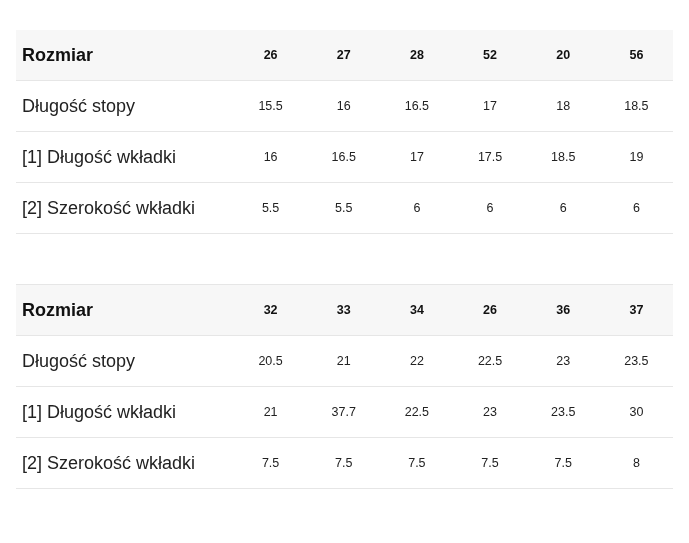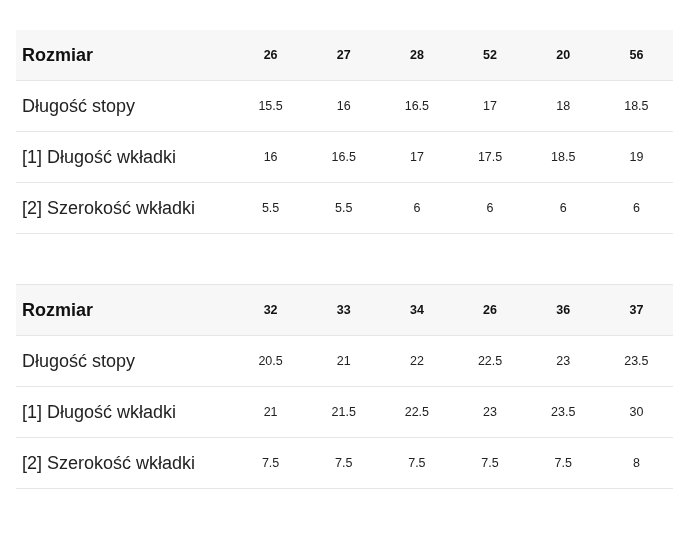--- a/index.html
+++ b/index.html
@@ -139,21 +139,21 @@
         <td>20.5</td>
         <td>21</td>
         <td>22</td>
         <td>22.5</td>
         <td>23</td>
         <td>23.5</td>
       </tr>
       <tr>
         <td class="label-cell">[1] Długość wkładki</td>
         <td>21</td>
-        <td>21.5</td>
+        <td>37.7</td>
         <td>22.5</td>
         <td>23</td>
         <td>23.5</td>
         <td>30</td>
       </tr>
       <tr>
         <td class="label-cell">[2] Szerokość wkładki</td>
         <td>7.5</td>
         <td>7.5</td>
         <td>7.5</td>

